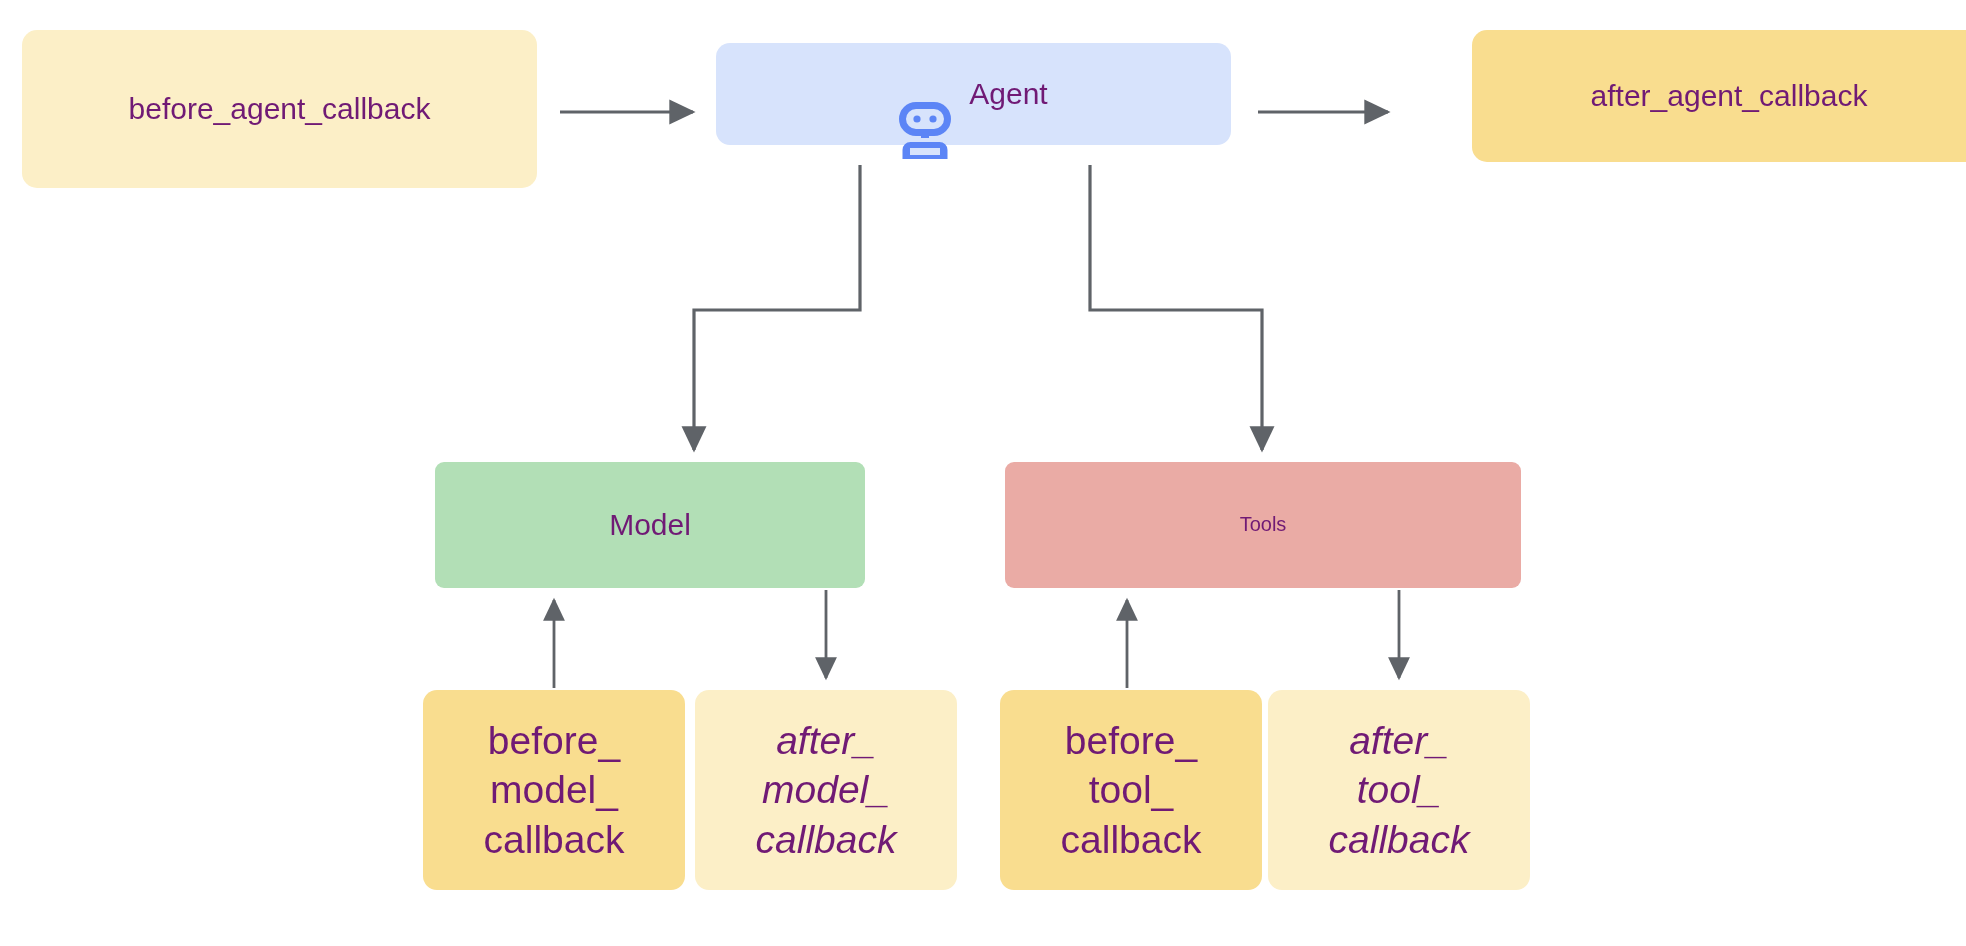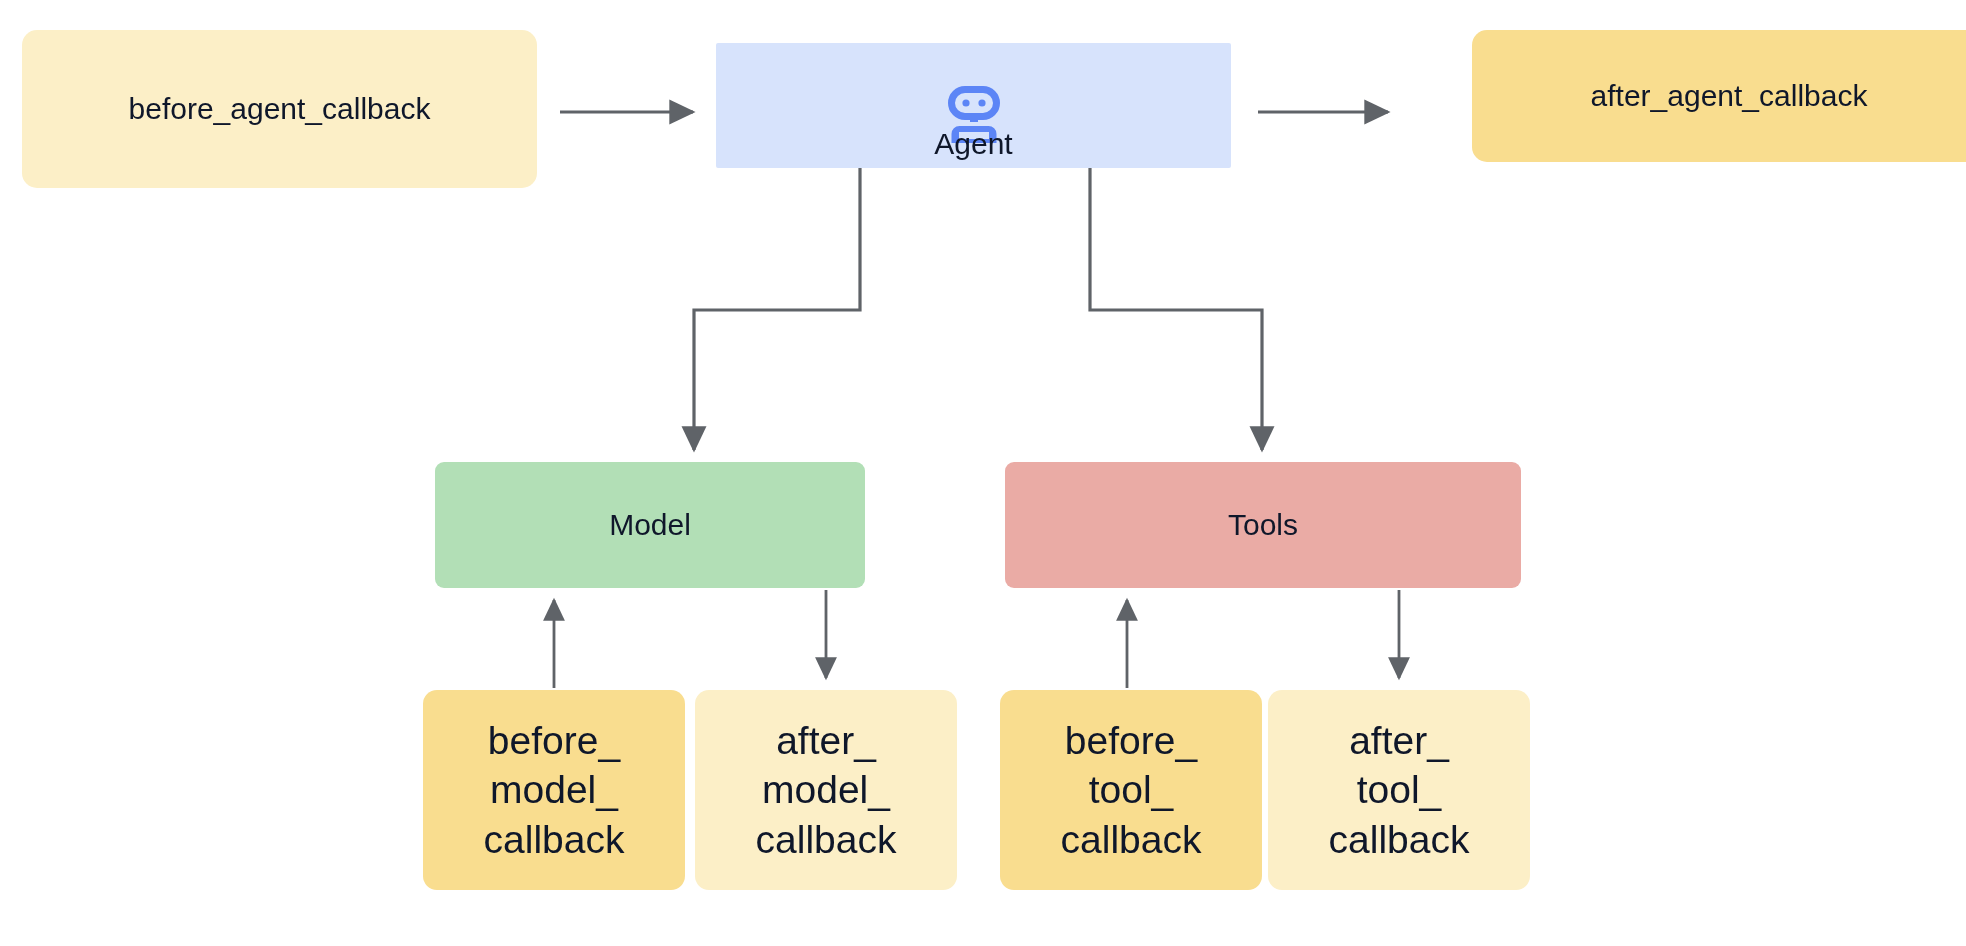--- a/index.html
+++ b/index.html
@@ -27,75 +27,74 @@
     height: 946px;
     pointer-events: none;
   }
   .node {
     position: absolute;
     box-sizing: border-box;
     display: flex;
     align-items: center;
     justify-content: center;
     border-radius: 15px;
-    color: #0f172a;
+    color: #701a75;
     text-align: center;
     line-height: 1.27;
     white-space: pre-line;
     z-index: 2;
   }
   .node-label {
     display: block;
     white-space: pre-line;
   }
 
   
   .n-before-agent {
     left: 22px;  top: 30px;  width: 515px;  height: 158px;
     background: #fcefc7;
     font-size: 30px;
   }
   .n-agent {
-    left: 716px; top: 43px;  width: 515px;  height: 125px;
+    left: 716px; top: 43px;  width: 515px;  height: 102px;
     background: #d7e3fc;
     font-size: 30px;
     gap: 18px;
-    border-radius: 2px;
-    flex-direction: column;
+    border-radius: 14px;
   }
   .n-after-agent {
     left: 1472px; top: 30px; width: 514px;  height: 132px;
     background: #f9dd8f;
     font-size: 30px;
   }
 
   
   .n-model {
     left: 435px; top: 462px; width: 430px; height: 126px;
     background: #b2dfb6;
     font-size: 30px;
     border-radius: 9px;
   }
   .n-tools {
     left: 1005px; top: 462px; width: 516px; height: 126px;
     background: #eaaba5;
-    font-size: 30px;
+    font-size: 20px;
     border-radius: 9px;
   }
 
   
   .n-cb {
     top: 690px;
     width: 262px;
     height: 200px;
     font-size: 39px;
     border-radius: 14px;
   }
   .cb-before { background: #f9dd8f; }
-  .cb-after  { background: #fcefc7; }
+  .cb-after  { background: #fcefc7; font-style: italic; }
 
   .n-before-model { left: 423px;  }
   .n-after-model  { left: 695px;  }
   .n-before-tool  { left: 1000px; }
   .n-after-tool   { left: 1268px; }
 
   
   .robot-icon {
     display: inline-block;
     width: 52px;

